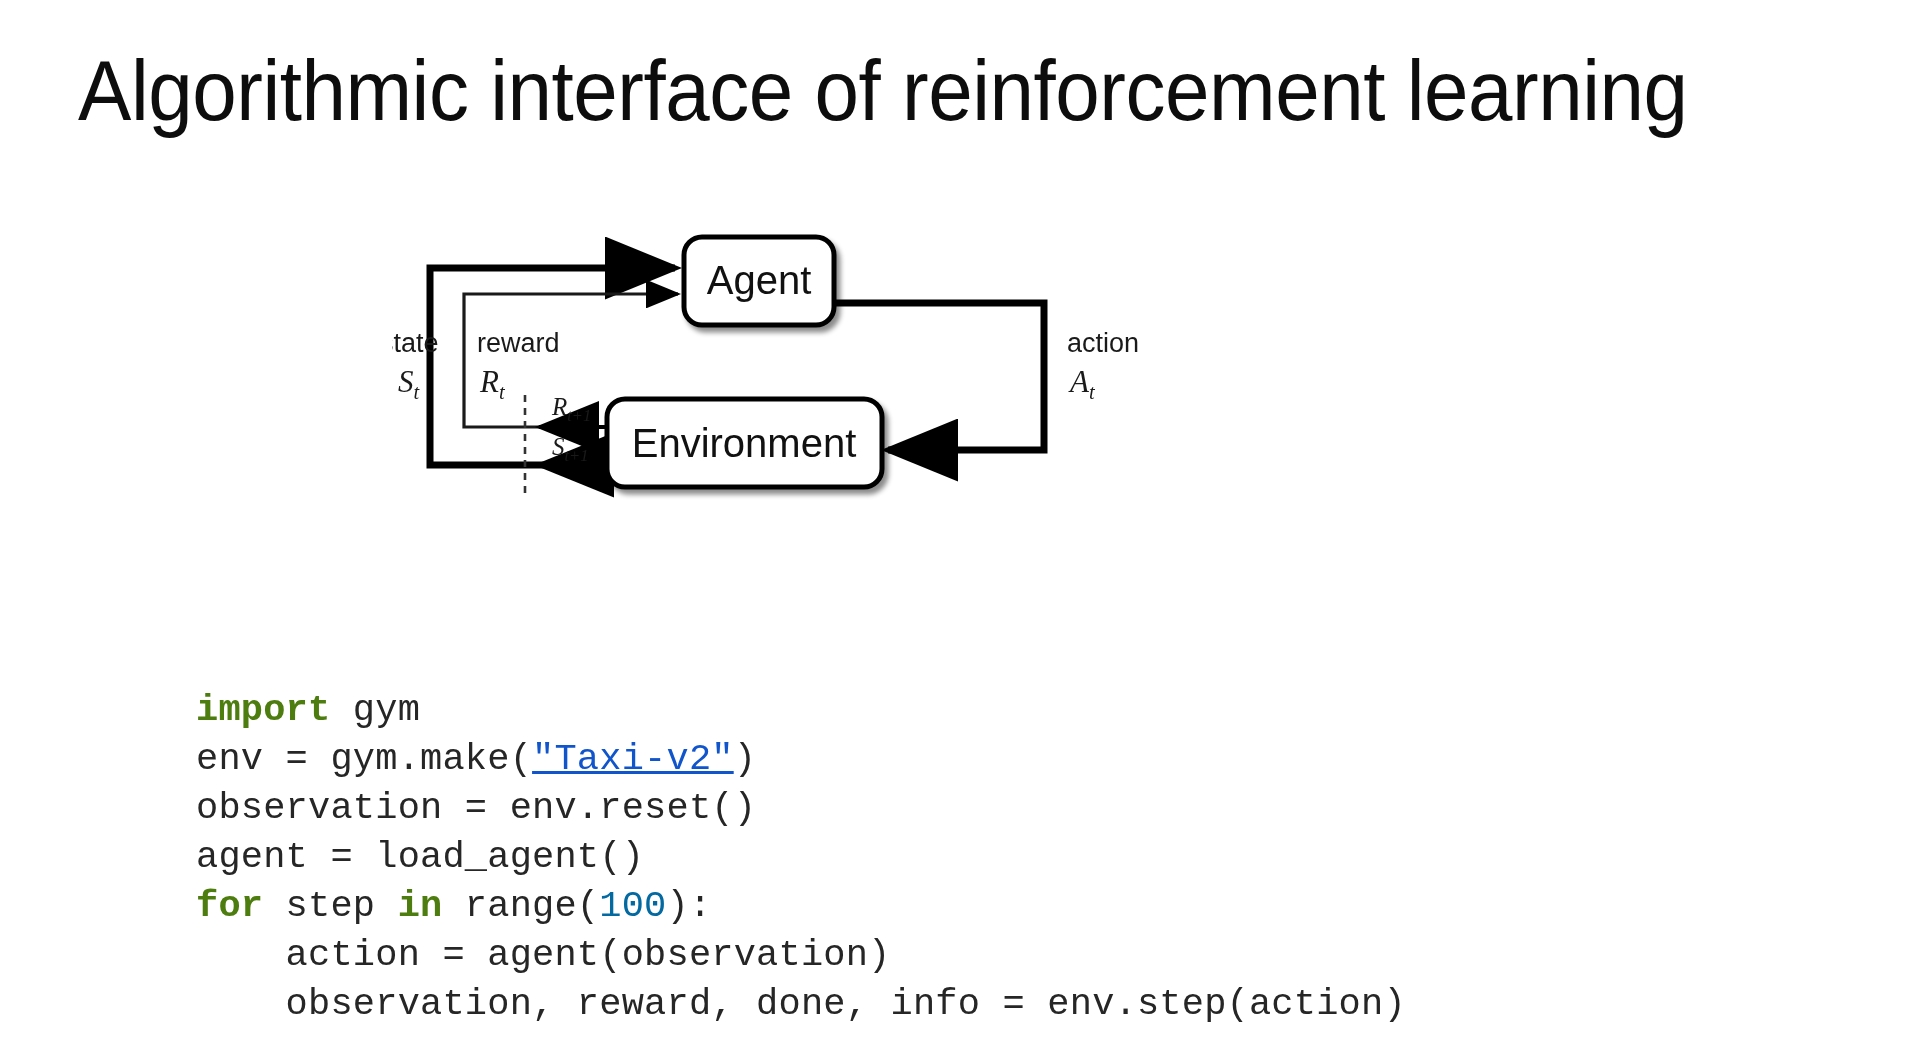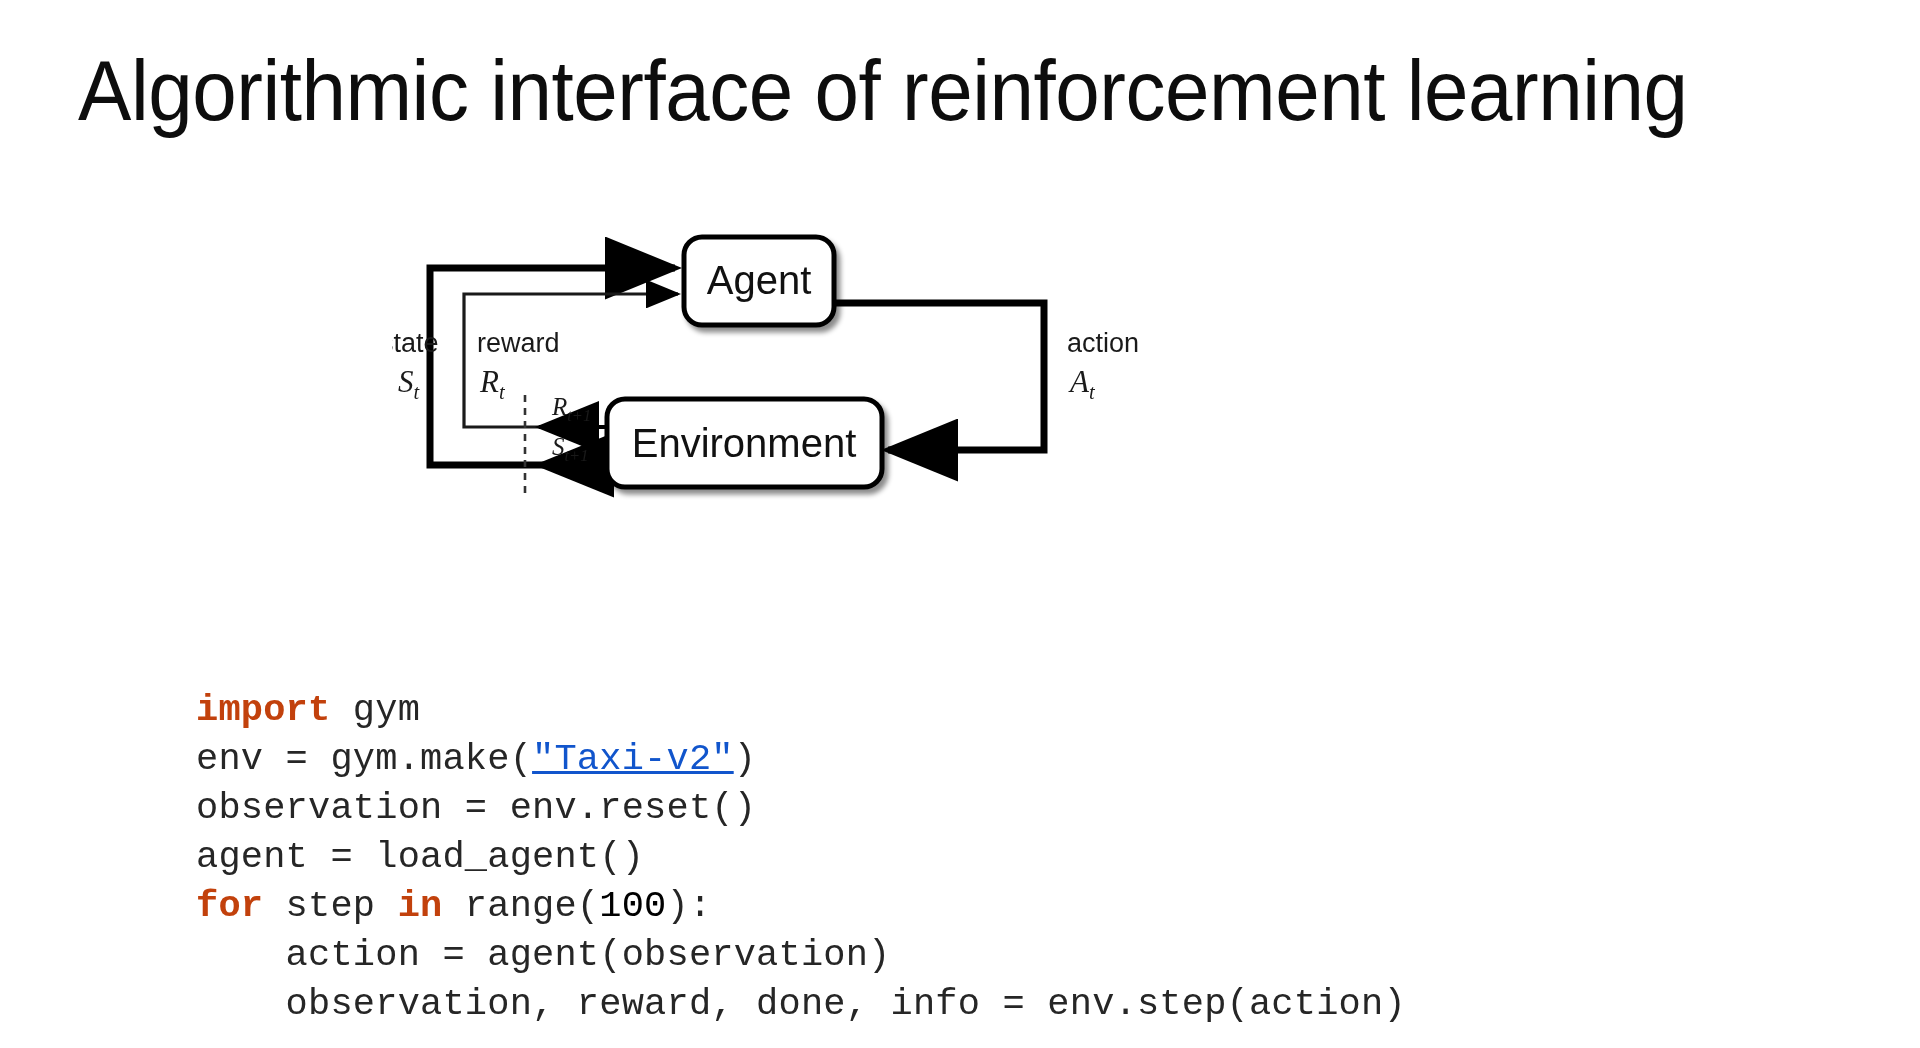--- a/index.html
+++ b/index.html
@@ -79,22 +79,22 @@
     left: 196px;
     top: 686px;
     font-family: "Liberation Mono", "DejaVu Sans Mono", monospace;
     font-size: 37px;
     line-height: 49px;
     color: #262626;
     white-space: pre;
     letter-spacing: 0.2px;
   }
   #code-block .ln { display: block; }
-  .kw  { font-weight: bold; color: #c2410c; }
-  .num { color: #000000; }
+  .kw  { font-weight: bold; color: #4d7c0f; }
+  .num { color: #0369a1; }
   .lnk { color: #1155cc; text-decoration: underline; }
 </style>
 </head>
 <body>
 
 <div id="slide-title">Algorithmic interface of reinforcement learning</div>
 
 <div id="rl-diagram">
   <svg viewBox="0 0 1000 335" xmlns="http://www.w3.org/2000/svg">
     <defs>

